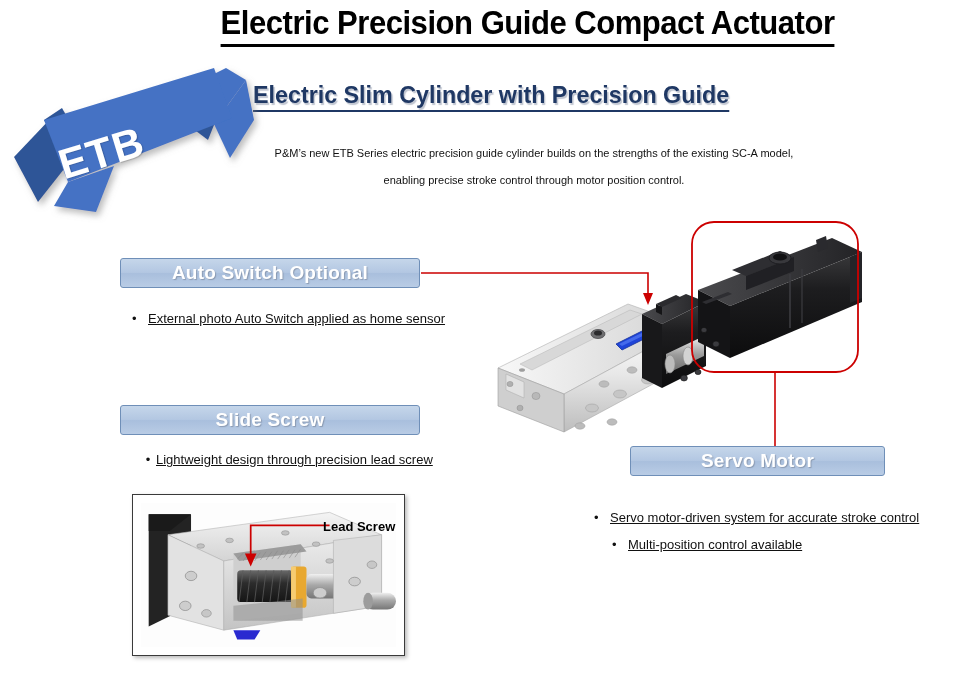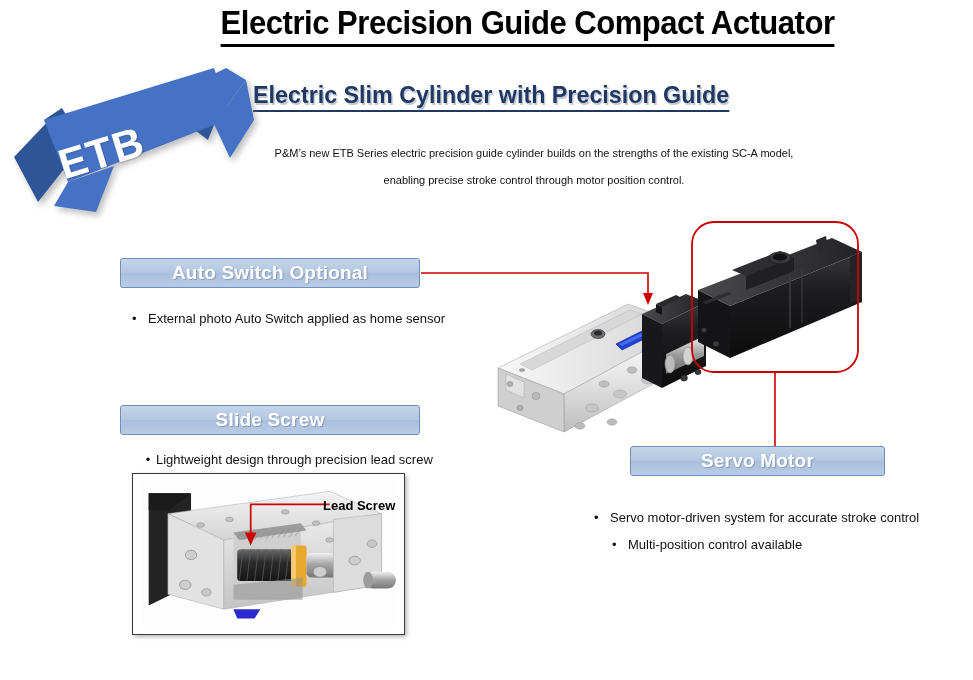--- a/index.html
+++ b/index.html
@@ -117,20 +117,21 @@
   #box-auto  { left: 120px; top: 258px; width: 300px; height: 30px; }
   #box-slide { left: 120px; top: 405px; width: 300px; height: 30px; }
   #box-servo { left: 630px; top: 446px; width: 255px; height: 30px; }
 
   
   .bullet-line {
     position: absolute;
     font-size: 13px;
     color: #111;
     white-space: nowrap;
+    text-decoration: underline;
   }
   .bullet-line .dot {
     display: inline-block;
     width: 16px;
     color: #111;
   }
   #bullet-auto   { left: 132px; top: 311px; }
   #bullet-slide  { left: 140px; top: 452px; text-align: center; }
   #bullet-servo1 { left: 594px; top: 510px; }
   #bullet-servo2 { left: 612px; top: 537px; }
@@ -149,21 +150,21 @@
     left: 480px;
     top: 218px;
     width: 400px;
     height: 245px;
   }
 
   
   .inset-frame {
     position: absolute;
     left: 132px;
-    top: 473px;
+    top: 494px;
     width: 273px;
     height: 162px;
     box-sizing: border-box;
     background: #ffffff;
     border: 1px solid #3a3a3a;
     padding: 8px;
     box-shadow: 2px 2px 4px rgba(0,0,0,0.28);
   }
   .inset-inner {
     position: relative;

